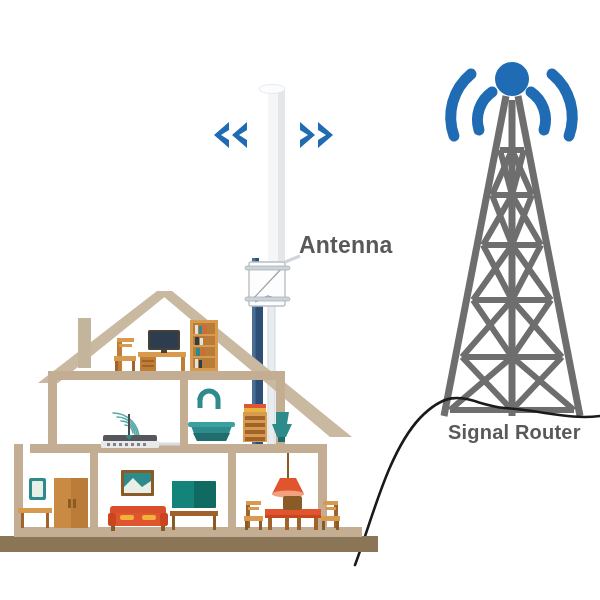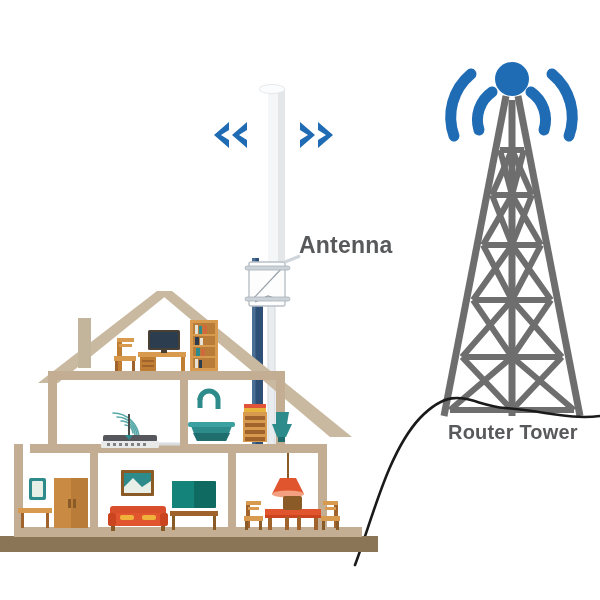--- a/index.html
+++ b/index.html
@@ -295,15 +295,15 @@
         <rect x="325" y="507" width="11" height="3" fill="#d79a4e"></rect>
         <rect x="321" y="516" width="19" height="5" fill="#d79a4e"></rect>
         <rect x="322" y="521" width="3" height="9" fill="#8a5a27"></rect>
         <rect x="336" y="521" width="3" height="9" fill="#8a5a27"></rect>
       </g>
     </g>
   </g>
 </svg>
 
   <div class="lbl" id="antenna-label">Antenna</div>
-  <div class="lbl" id="tower-label">Router Tower</div>
+  <div class="lbl" id="tower-label">Signal Router</div>
 
 </div>
 
 </body></html>

